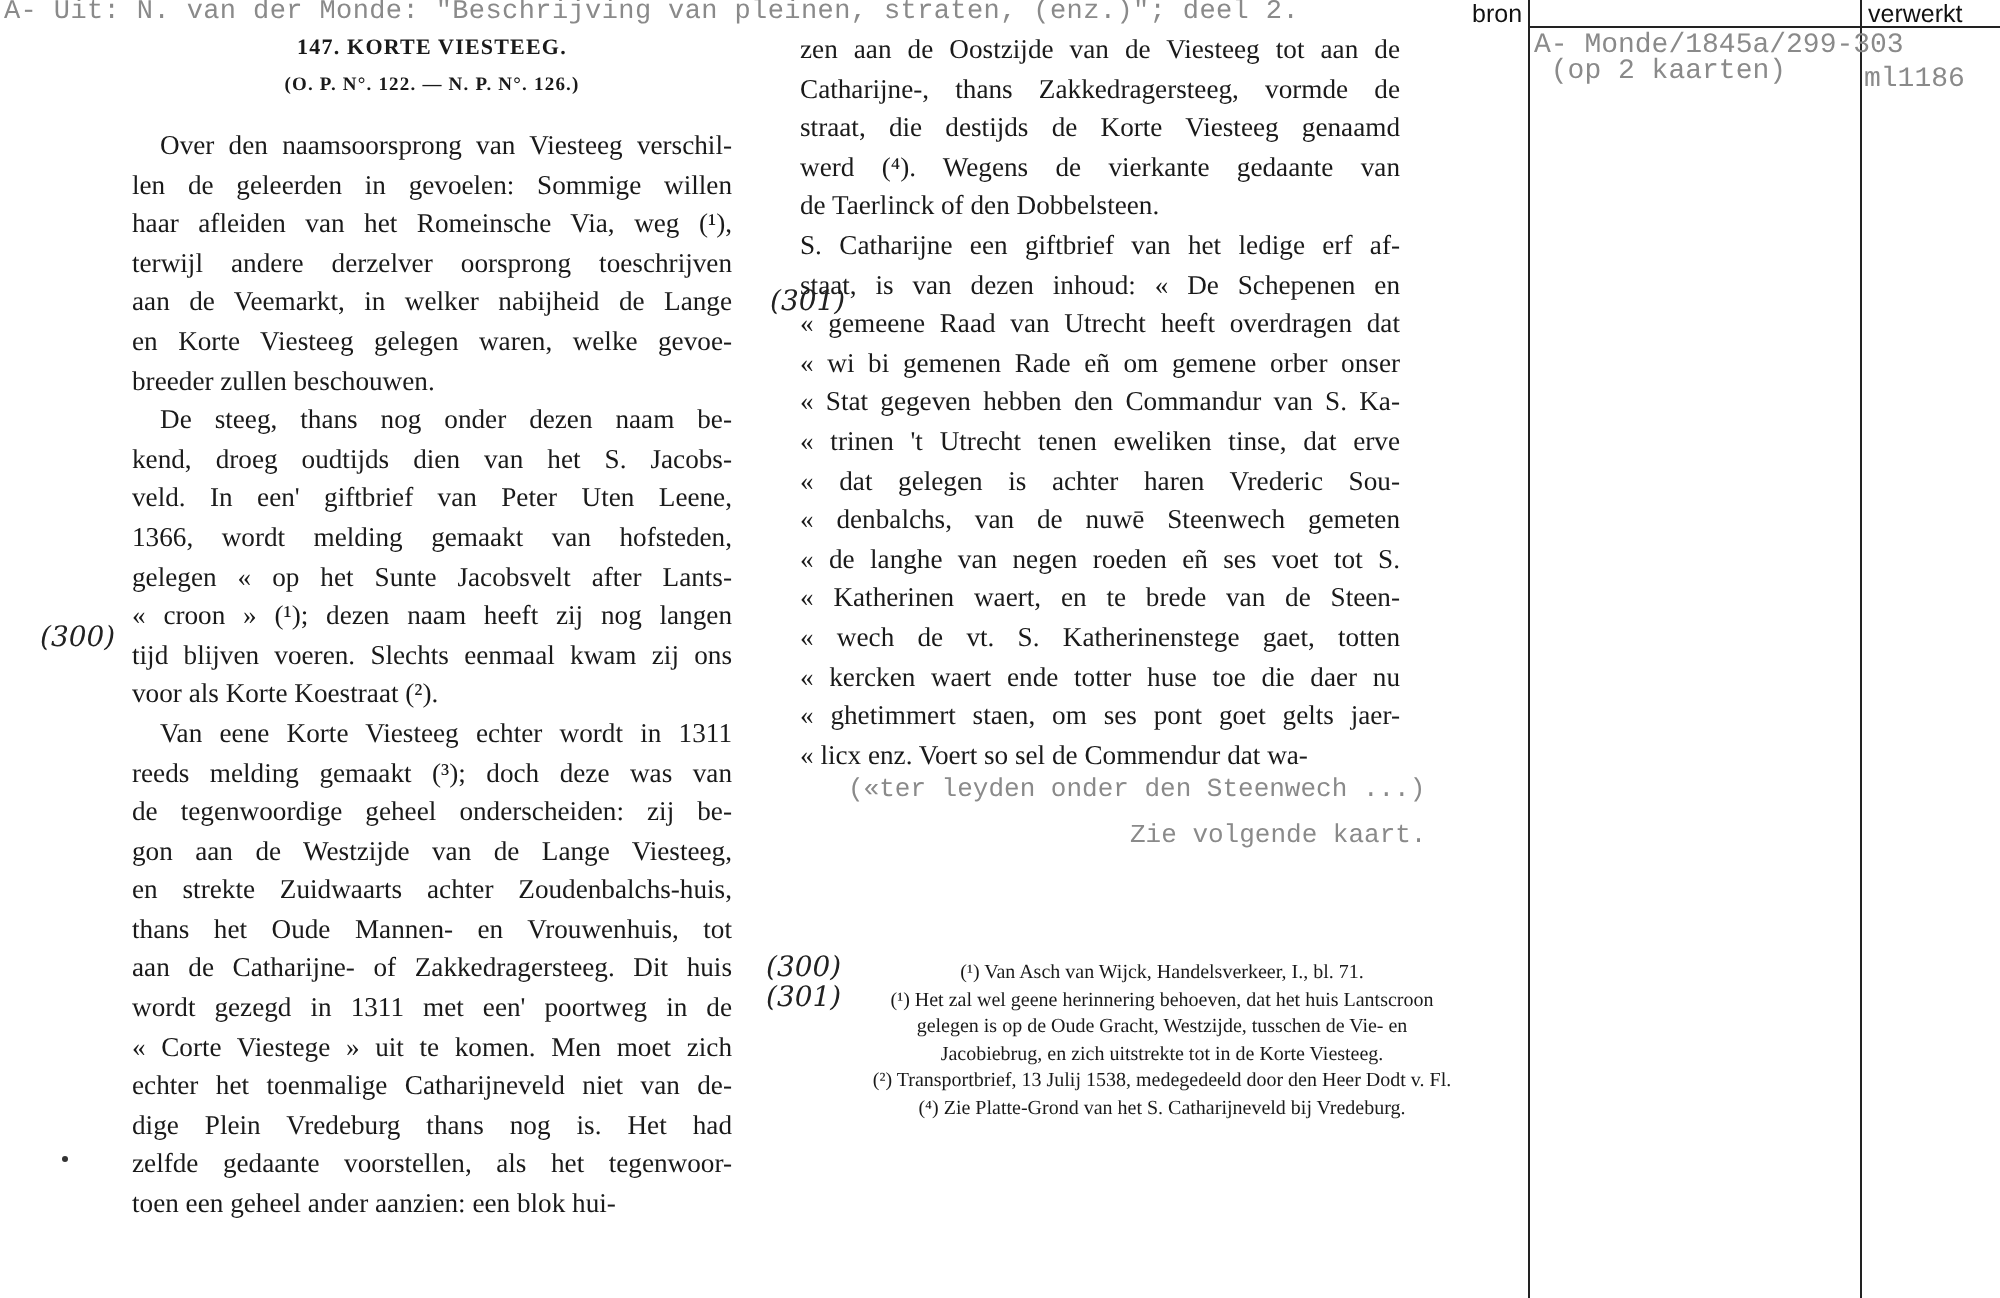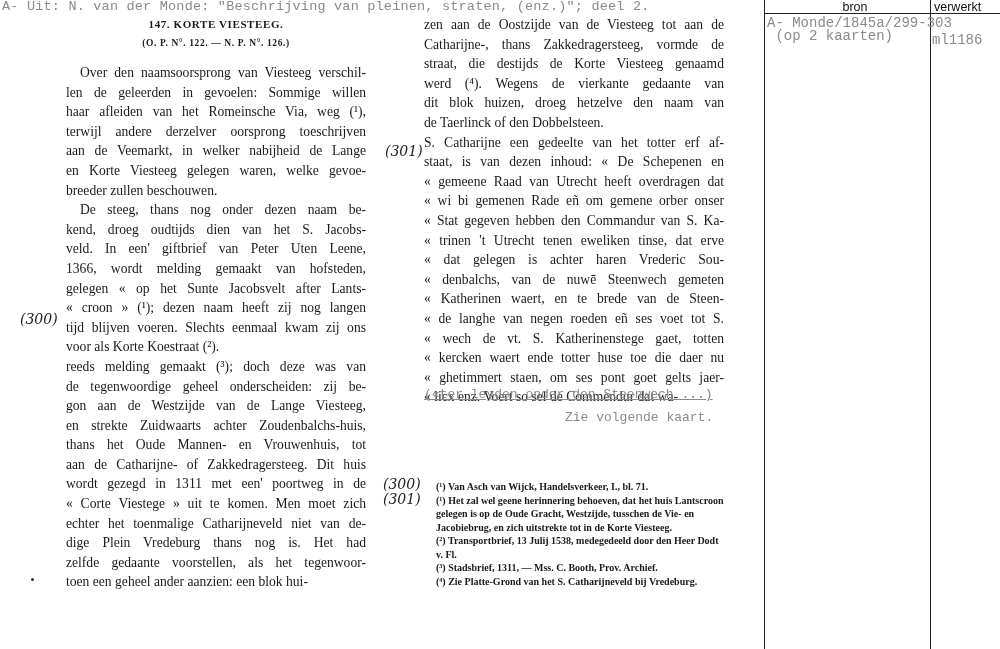--- a/index.html
+++ b/index.html
@@ -5,31 +5,31 @@
   html, body { margin:0; padding:0; background:#fff; }
   body { width:1000px; height:649px; position:relative; overflow:hidden; color:#1a1a1a; }
   .typed { font-family:"Liberation Mono","DejaVu Sans Mono",monospace; color:#8a8a8a; }
   .print { font-family:"Liberation Serif","DejaVu Serif",serif; color:#1a1a1a; }
   .hand { font-family:"DejaVu Serif",serif; font-style:italic; color:#222; position:absolute; font-size:14px; }
 
   #header-line { position:absolute; left:2px; top:-1px; font-size:13.5px; white-space:nowrap; letter-spacing:0.2px; }
 
   .col { position:absolute; font-size:13.6px; line-height:19.6px; }
   #col-left { left:66px; top:63px; width:300px; }
-  #col-right { left:424px; top:15px; width:300px; }
+  #col-right { left:400px; top:15px; width:300px; }
   .col p { margin:0; text-align:justify; text-align-last:justify; }
   .col p.last { text-align-last:left; }
   .indent { text-indent:14px; }
 
   #title { position:absolute; left:66px; top:18px; width:300px; text-align:center; font-weight:bold; font-size:11px; letter-spacing:0.6px; }
   #subtitle { position:absolute; left:66px; top:38px; width:300px; text-align:center; font-weight:bold; font-size:9.5px; letter-spacing:0.6px; }
 
   .typed-cont { position:absolute; font-size:13px; white-space:nowrap; }
 
-  .fn { position:absolute; left:424px; width:300px; font-size:10px; line-height:13.5px; font-weight:bold; }
+  .fn { position:absolute; left:424px; width:300px; font-size:10px; line-height:13.5px; font-weight:normal;text-align:center; }
   .fn p { margin:0; }
   .vline { position:absolute; top:0; width:1px; height:649px; background:#222; }
   #hline { position:absolute; left:764px; top:13px; width:236px; height:1px; background:#222; }
   .th { position:absolute; top:0; font-family:"Liberation Sans","DejaVu Sans",sans-serif; font-size:12.5px; color:#111; }
   .td { position:absolute; font-size:14px; line-height:13px; white-space:pre; }
   .dot { position:absolute; width:3px; height:3px; background:#333; border-radius:50%; }
 </style>
 </head>
 <body>
 
@@ -47,75 +47,74 @@
     <p>en Korte Viesteeg gelegen waren, welke gevoe-</p>
     <p class="last">breeder zullen beschouwen.</p>
     <p class="indent">De steeg, thans nog onder dezen naam be-</p>
     <p>kend, droeg oudtijds dien van het S. Jacobs-</p>
     <p>veld. In een' giftbrief van Peter Uten Leene,</p>
     <p>1366, wordt melding gemaakt van hofsteden,</p>
     <p>gelegen « op het Sunte Jacobsvelt after Lants-</p>
     <p>« croon » (¹); dezen naam heeft zij nog langen</p>
     <p>tijd blijven voeren. Slechts eenmaal kwam zij ons</p>
     <p class="last">voor als Korte Koestraat (²).</p>
+    <p class="indent">Van eene Korte Viesteeg echter wordt in 1311</p>
     <p>reeds melding gemaakt (³); doch deze was van</p>
     <p>de tegenwoordige geheel onderscheiden: zij be-</p>
     <p>gon aan de Westzijde van de Lange Viesteeg,</p>
     <p>en strekte Zuidwaarts achter Zoudenbalchs-huis,</p>
     <p>thans het Oude Mannen- en Vrouwenhuis, tot</p>
     <p>aan de Catharijne- of Zakkedragersteeg. Dit huis</p>
     <p>wordt gezegd in 1311 met een' poortweg in de</p>
     <p>« Corte Viestege » uit te komen. Men moet zich</p>
     <p>echter het toenmalige Catharijneveld niet van de-</p>
     <p>dige Plein Vredeburg thans nog is. Het had</p>
     <p>zelfde gedaante voorstellen, als het tegenwoor-</p>
     <p class="last">toen een geheel ander aanzien: een blok hui-</p>
   </div>
 <div id="col-right" class="col print">
     <p>zen aan de Oostzijde van de Viesteeg tot aan de</p>
     <p>Catharijne-, thans Zakkedragersteeg, vormde de</p>
     <p>straat, die destijds de Korte Viesteeg genaamd</p>
     <p>werd (⁴). Wegens de vierkante gedaante van</p>
-    <p>dit blok huizen, droeg hetzelve den naam van</p>
     <p class="last">de Taerlinck of den Dobbelsteen.</p>
-    <p>S. Catharijne een gedeelte van het totter erf af-</p>
+    <p>S. Catharijne een giftbrief van het ledige erf af-</p>
     <p>staat, is van dezen inhoud: « De Schepenen en</p>
     <p>« gemeene Raad van Utrecht heeft overdragen dat</p>
     <p>« wi bi gemenen Rade eñ om gemene orber onser</p>
     <p>« Stat gegeven hebben den Commandur van S. Ka-</p>
     <p>« trinen 't Utrecht tenen eweliken tinse, dat erve</p>
     <p>« dat gelegen is achter haren Vrederic Sou-</p>
     <p>« denbalchs, van de nuwē Steenwech gemeten</p>
+    <p>« de langhe van negen roeden eñ ses voet tot S.</p>
     <p>« Katherinen waert, en te brede van de Steen-</p>
-    <p>« de langhe van negen roeden eñ ses voet tot S.</p>
     <p>« wech de vt. S. Katherinenstege gaet, totten</p>
     <p>« kercken waert ende totter huse toe die daer nu</p>
     <p>« ghetimmert staen, om ses pont goet gelts jaer-</p>
     <p class="last">« licx enz. Voert so sel de Commendur dat wa-</p>
   </div>
 
 <div class="hand" style="left:20px; top:311px;">(300)</div>
 <div class="hand" style="left:385px; top:143px;">(301)</div>
 
-<div class="typed-cont typed" style="left:424px; top:387px;text-decoration:underline;">(«ter leyden onder den Steenwech ...)</div>
+<div class="typed-cont typed" style="left:424px; top:387px;">(«ter leyden onder den Steenwech ...)</div>
 <div class="typed-cont typed" style="left:565px; top:410px;">Zie volgende kaart.</div>
 
 <div class="hand" style="left:383px; top:476px;">(300)</div>
 <div class="hand" style="left:383px; top:491px;">(301)</div>
 
 <div class="fn print" style="left:436px; top:480px; width:290px;">
   <p style="padding-left:0;">(¹) Van Asch van Wijck, Handelsverkeer, I., bl. 71.</p>
   <p style="text-indent:0; margin-left:-12px; padding-left:12px;">(¹) Het zal wel geene herinnering behoeven, dat het huis Lantscroon gelegen is op de Oude Gracht, Westzijde, tusschen de Vie- en Jacobiebrug, en zich uitstrekte tot in de Korte Viesteeg.</p>
   <p style="margin-left:-12px; padding-left:12px;">(²) Transportbrief, 13 Julij 1538, medegedeeld door den Heer Dodt v. Fl.</p>
-  <p>(³) Stadsbrief, 1311, — Mss. C. Booth, Prov. Archief.</p>
   <p>(⁴) Zie Platte-Grond van het S. Catharijneveld bij Vredeburg.</p>
 </div>
 
 <div class="dot" style="left:31px; top:578px;"></div>
 
 <div class="vline" style="left:764px;"></div>
 <div class="vline" style="left:930px;"></div>
 <div id="hline"></div>
-<div class="th" style="left:772px; width:166px; text-align:center;">bron</div>
+<div class="th" style="left:736px; width:166px; ">bron</div>
 <div class="th" style="left:934px;text-align:right;">verwerkt</div>
 <div class="td typed" style="left:767px; top:17px;">A- Monde/1845a/299-303
  (op 2 kaarten)</div>
 <div class="td typed" style="left:932px; top:34px;">ml1186</div>
 
 </body></html>

